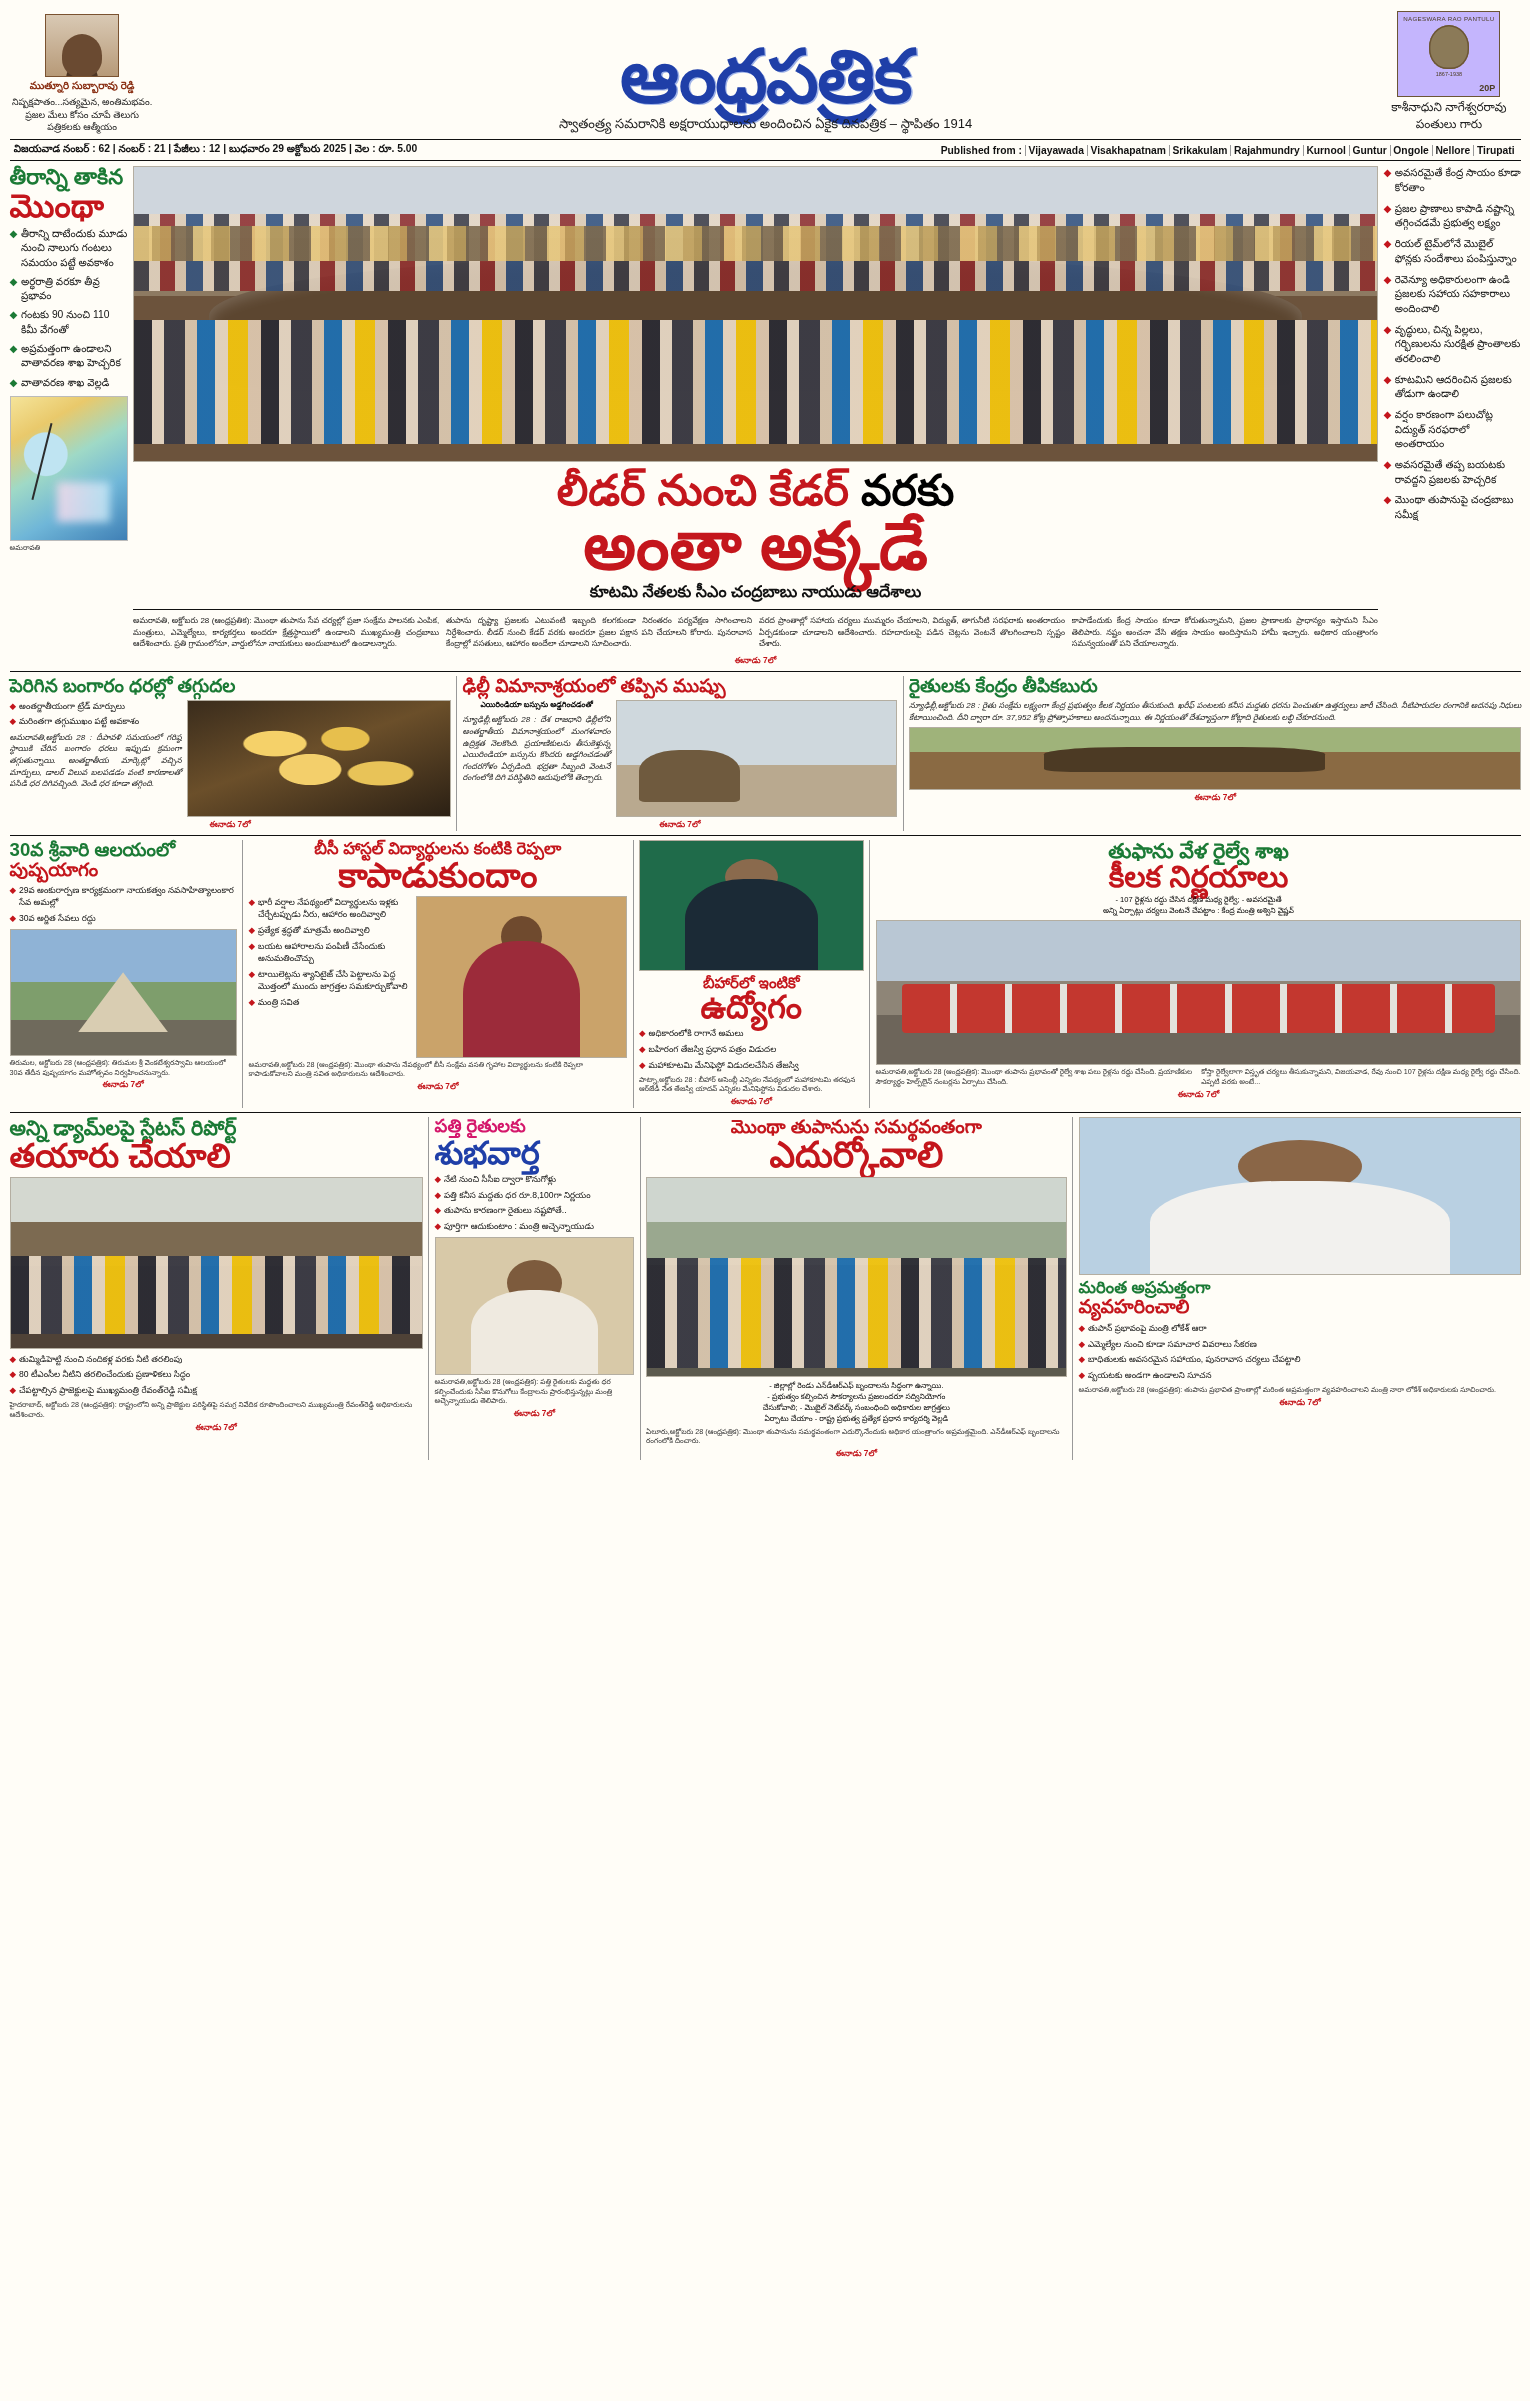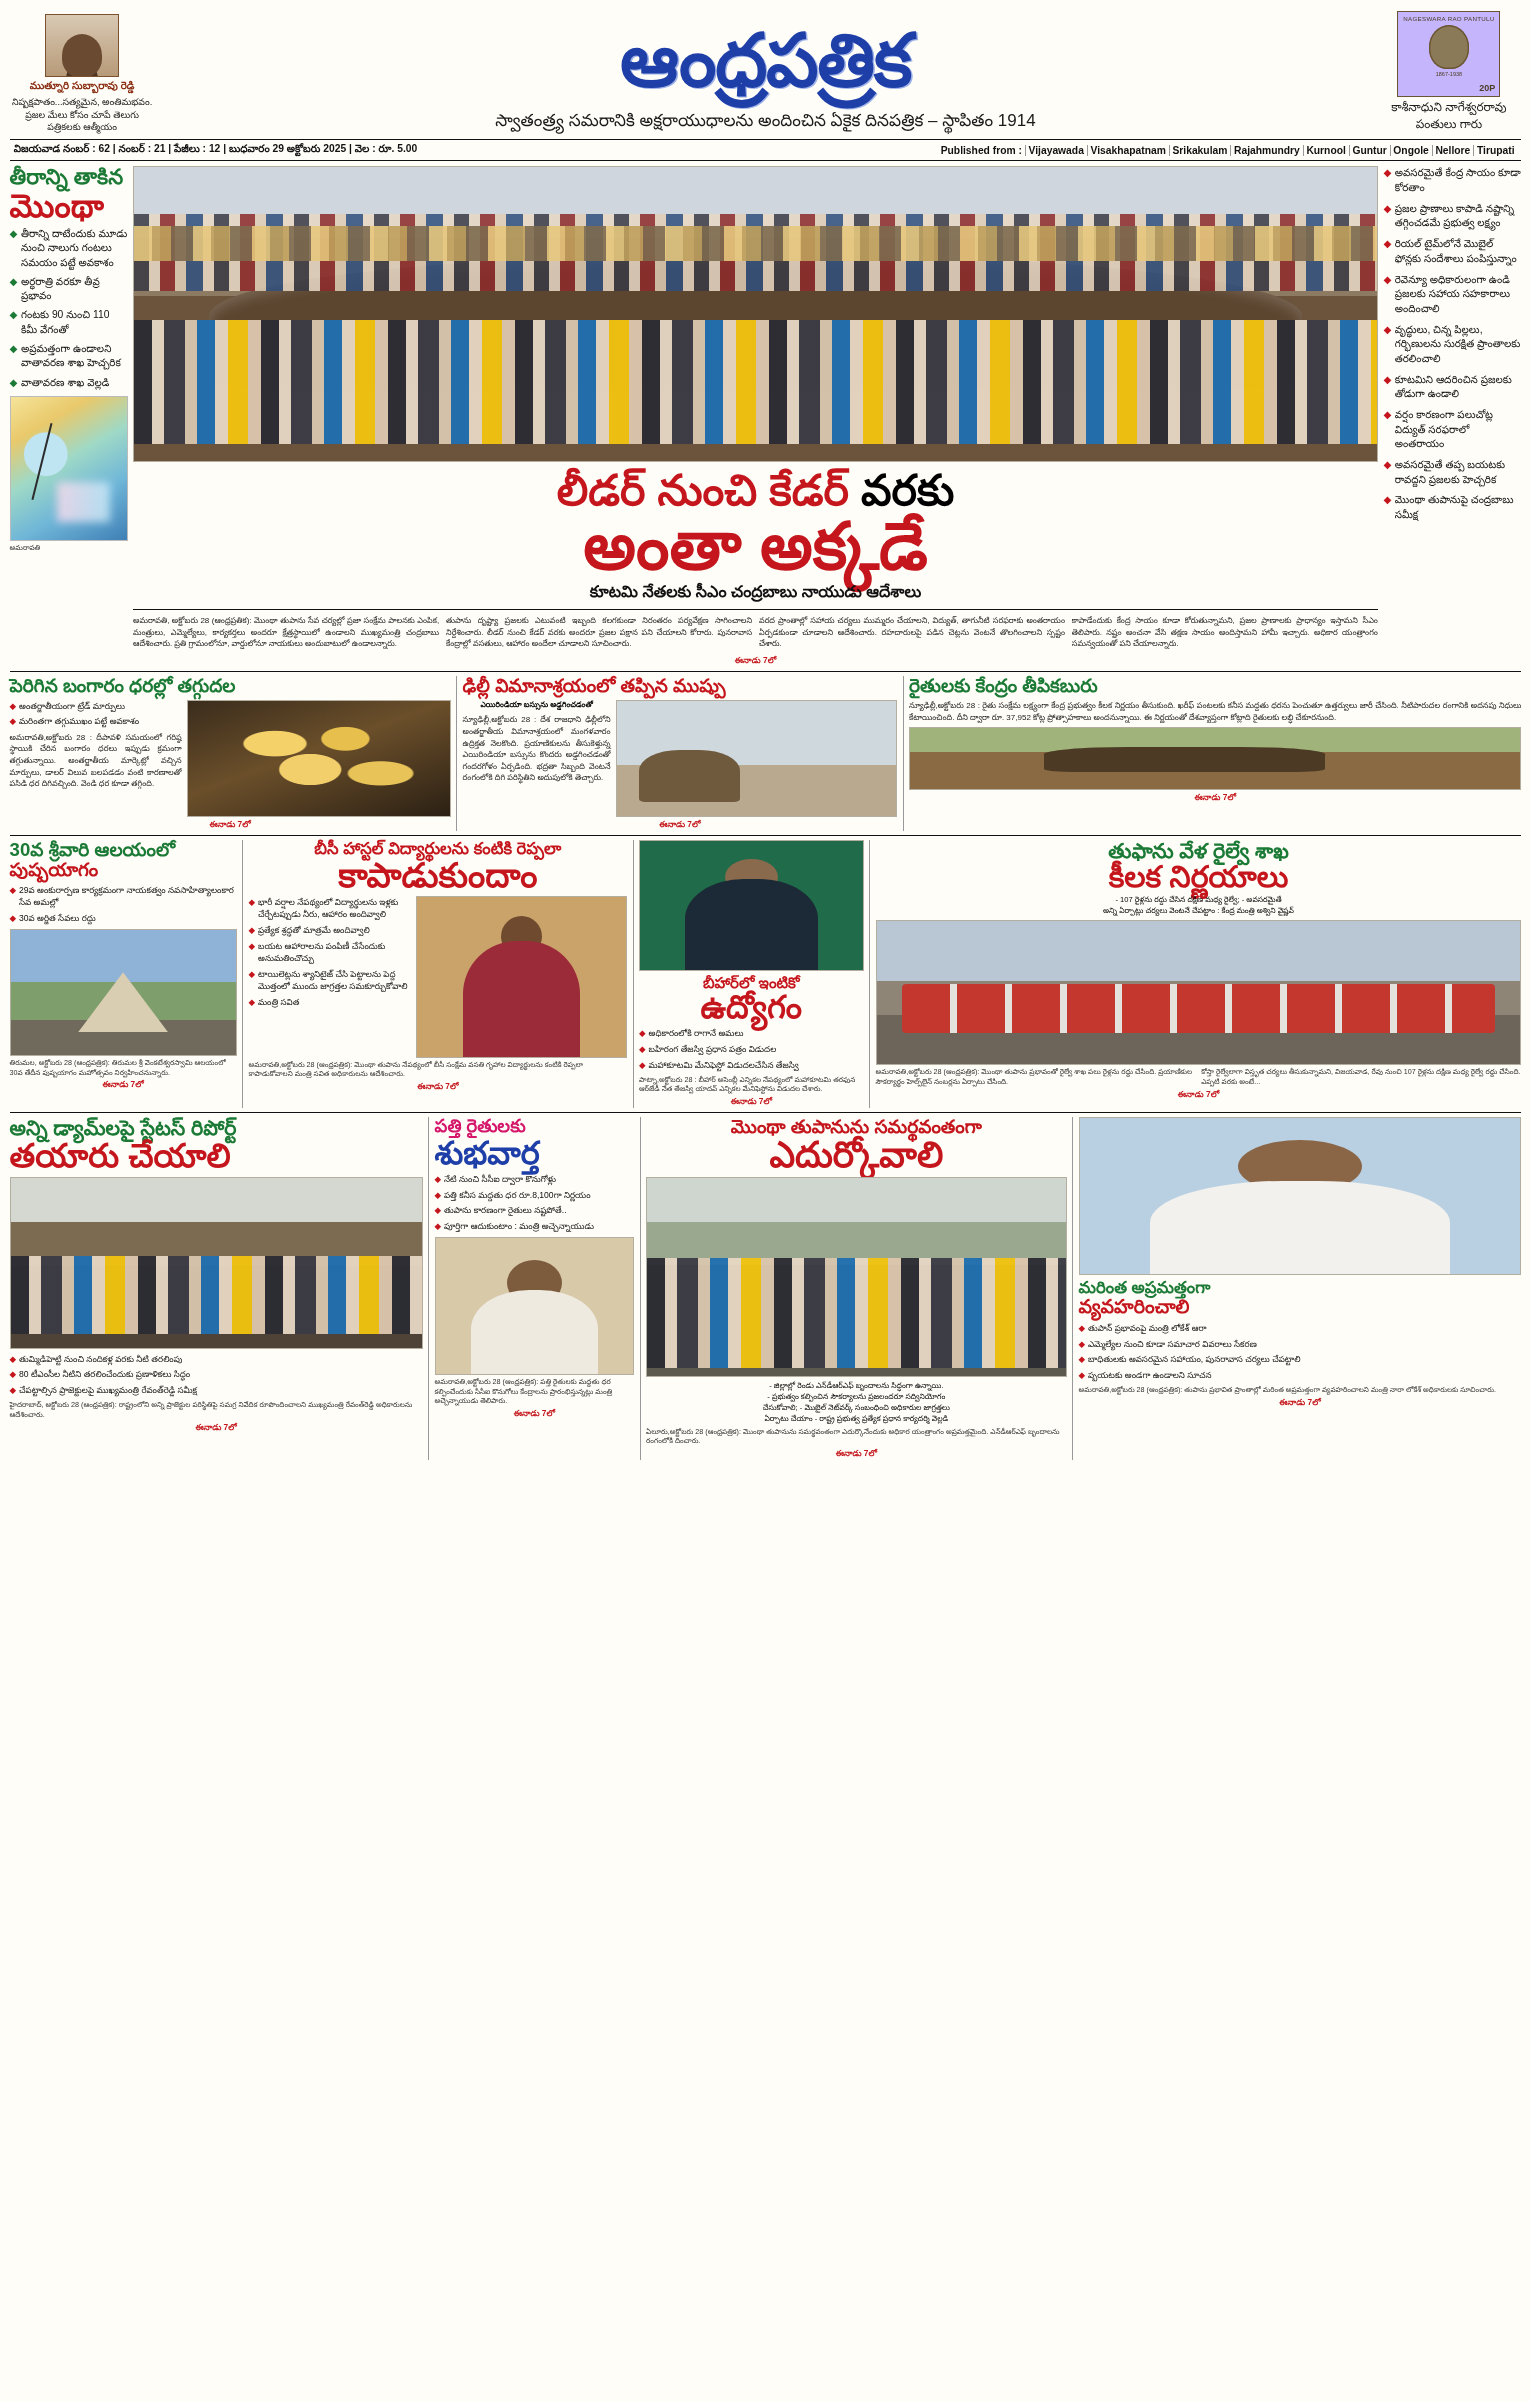--- a/index.html
+++ b/index.html
@@ -30,21 +30,21 @@
   }
   .mh-name { font-size: 10.3px; font-weight: bold; color: #8a2f13; margin-top: 2.8px; }
   .mh-tag { font-size: 9.3px; color:#1a1a1a; line-height: 1.35; margin-top: 2.1px; }
   .mh-center { flex: 1; text-align: center; }
   .mh-title {
     font-size: 74px; font-weight: bold; color: #1f3fa8;
     letter-spacing: -1.4px; line-height: 1.02;
     text-shadow: 1.4px 1.4px 0 #9fb3e8;
     font-family: "Liberation Serif","DejaVu Serif",serif;
   }
-  .mh-sub { font-size: 17px; color: #1a1a1a; margin-top: 11px; }
+  .mh-sub { font-size: 13px; color: #1a1a1a; margin-top: 0; }
   .mh-right { width: 145px; text-align: center; }
   .mh-stamp {
     width: 103px; height: 86px; margin: 0 auto; border: 1.4px solid #6b5535;
     background: #c4b5fd; position: relative; padding: 3.4px; font-size: 5.5px; color:#4b3c22;
   }
   .mh-stamp .st-top { font-size: 6.2px; letter-spacing: 0.3px; }
   .mh-stamp .st-face {
     width: 40px; height: 44px; margin: 2.8px auto 1.4px; border-radius: 50% 50% 45% 45%;
     background:#8b7a58; box-shadow: inset 0 0 0 1.4px #6b5535;
   }
@@ -141,21 +141,21 @@
   .rbul { font-size: 10.3px; line-height: 1.42; color:#111; display:flex; gap:3.4px; margin-bottom: 6.2px; }
   .rbul .d { color:#c4161c; flex:none; }
 
   
   .sec-title-green { font-size: 18.6px; font-weight:bold; color:#1b7a35; line-height:1.08; }
   .sec-title-red { font-size: 18.6px; font-weight:bold; color:#c4161c; line-height:1.08; }
   .sec-title-pink { font-size: 18.6px; font-weight:bold; color:#d4176b; line-height:1.08; }
 
   .mini-bul { font-size: 8.6px; line-height:1.45; display:flex; gap:2.8px; margin-bottom:3.4px; color:#111;}
   .mini-bul .d { color:#c4161c; flex:none; }
-  .mini-text { font-size: 8px; line-height: 1.45; text-align: justify; color:#1a1a1a; }
+  .mini-text { font-size: 8px; line-height: 1.45; text-align: justify; color:#1a1a1a;font-style:italic; }
 
   .ph-gold { background: linear-gradient(160deg,#3a2c1c,#6b4f2a 45%,#2b2014); }
   .ph-gold::after{
     content:""; position:absolute; inset:8%;
     background:
       radial-gradient(ellipse at 30% 35%, #f5d169 0 14%, rgba(0,0,0,0) 15%),
       radial-gradient(ellipse at 62% 30%, #e7bf4d 0 12%, rgba(0,0,0,0) 13%),
       radial-gradient(ellipse at 46% 62%, #f3cf6b 0 18%, rgba(0,0,0,0) 19%),
       radial-gradient(ellipse at 78% 66%, #e8c358 0 13%, rgba(0,0,0,0) 14%);
   }

